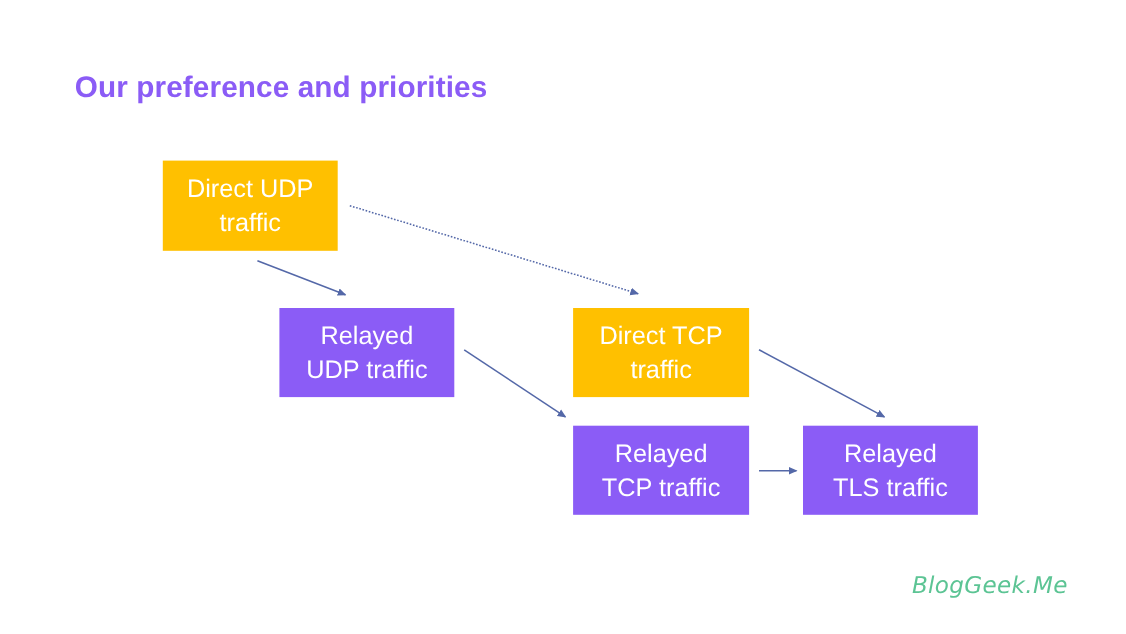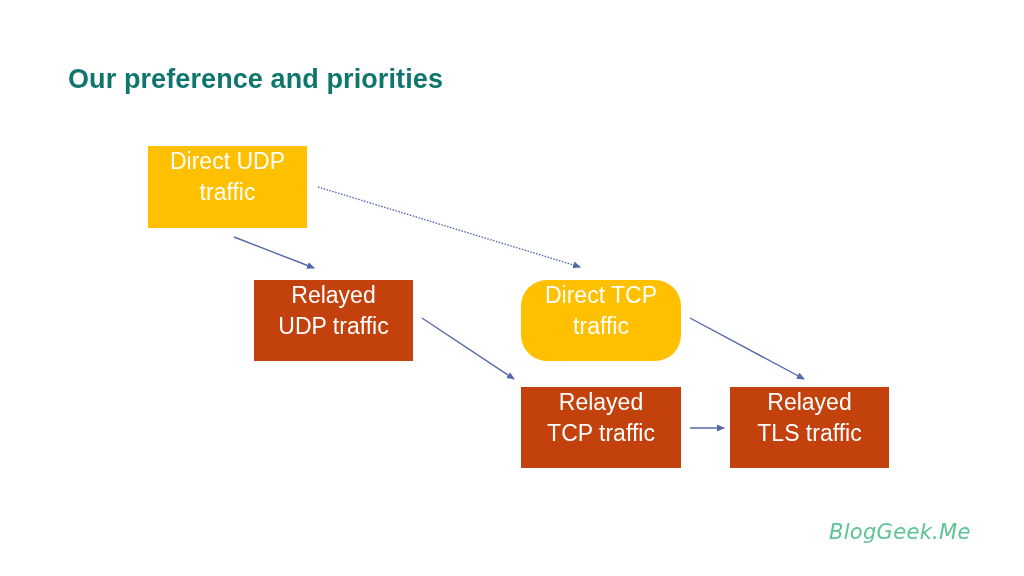--- a/index.html
+++ b/index.html
@@ -2,33 +2,33 @@
 <html><head>
   <meta charset="utf-8">
   <style>
     html, body { margin: 0; padding: 0; }
     body {
       width: 1024px; height: 576px; background: #ffffff; position: relative; overflow: hidden;
       font-family: "Liberation Sans", sans-serif;
     }
     .title {
       position: absolute; left: 68px; top: 64px;
-      font-size: 27px; font-weight: bold; color: #0f766e; letter-spacing: 0.1px;
+      font-size: 27px; font-weight: bold; color: #8b5cf6; letter-spacing: 0.1px;
     }
     .box {
-      position: absolute; display: flex; align-items: flex-start; justify-content: center;
+      position: absolute; display: flex; align-items: center; justify-content: center;
       text-align: center; color: #ffffff; font-size: 23px; line-height: 31px;
       box-sizing: border-box; padding: 0 6px;
     }
     .box .lbl { white-space: pre-line; }
     .yellow { background: #FFC000; }
-    .green  { background: #c2410c; }
+    .green  { background: #8b5cf6; }
     #b1 { left: 148px; top: 146px; width: 159px; height: 82px; }
     #b2 { left: 254px; top: 280px; width: 159px; height: 81px; }
-    #b3 { left: 521px; top: 280px; width: 160px; height: 81px; border-radius: 26px; }
+    #b3 { left: 521px; top: 280px; width: 160px; height: 81px; }
     #b4 { left: 521px; top: 387px; width: 160px; height: 81px; }
     #b5 { left: 730px; top: 387px; width: 159px; height: 81px; }
     svg.arrows { position: absolute; left: 0; top: 0; }
     .logo {
       position: absolute; left: 829px; top: 520px;
       font-family: "DejaVu Sans", sans-serif; font-size: 21px; color: #5cc494;
       font-style: italic; letter-spacing: 0.3px; text-align: right;
     }
   </style>
 </head>

